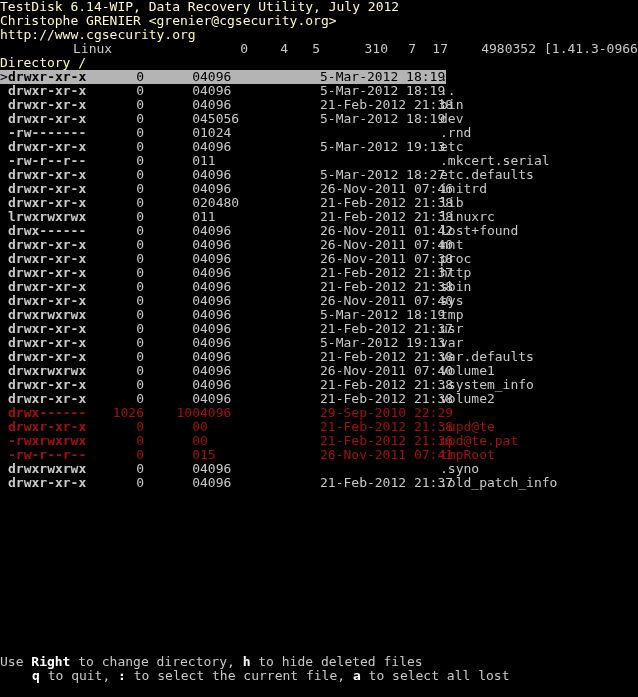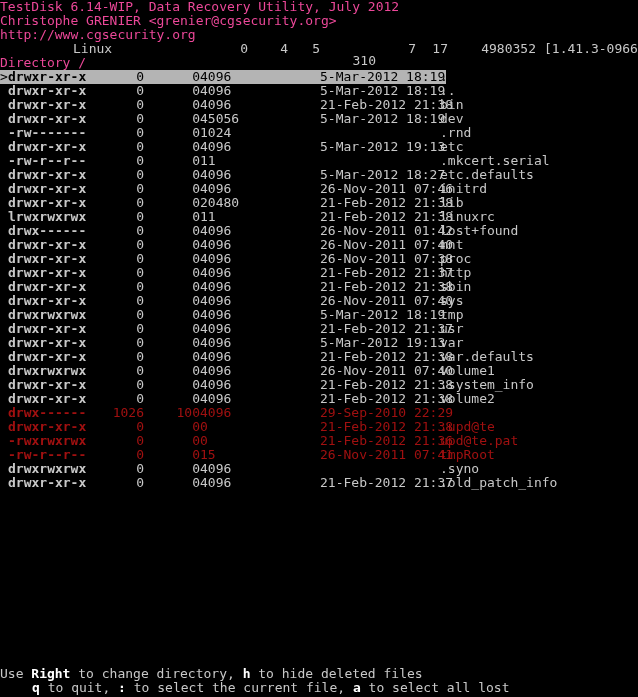--- a/index.html
+++ b/index.html
@@ -20,21 +20,21 @@
   }
   #screen {
     position: relative;
     width: 638px;
     height: 697px;
     background: #000000;
   }
 
   
   .hdr {
-    color: #ec4899;
+    color: #fef9c3;
     white-space: pre;
     height: 14px;
     line-height: 14px;
   }
 
   .disk-line {
     position: relative;
     height: 14px;
     line-height: 14px;
     white-space: pre;
@@ -75,21 +75,21 @@
   .c-uid    { left: 80px; width: 64px; text-align: right; }
   .c-gid    { left: 144px; width: 56px; text-align: right; }
   .c-size   { left: 200px; width: 112px; text-align: left; }
   .c-date   { left: 320px; }
   .c-name   { left: 440px; }
 
   
   #footer {
     position: absolute;
     left: 0;
-    bottom: 2px;
+    bottom: 14px;
     width: 588px;
   }
   .frow-foot {
     height: 14px;
     line-height: 14px;
     white-space: pre;
     color: #c8c8c8;
   }
   .key {
     color: #ffffff;
@@ -104,21 +104,21 @@
 
   <div>
     <div class="hdr">TestDisk 6.14-WIP, Data Recovery Utility, July 2012</div>
     <div class="hdr">Christophe GRENIER &lt;grenier@cgsecurity.org&gt;</div>
     <div class="hdr">http://www.cgsecurity.org</div>
     <div class="disk-line">
       <span style="left:73px;">Linux</span>
       <span style="left:232px;width:16px;text-align:right;">0</span>
       <span style="left:272px;width:16px;text-align:right;">4</span>
       <span style="left:304px;width:16px;text-align:right;">5</span>
-      <span style="left:344px;width:32px;text-align:right;margin-top:12px;">310</span>
+      <span style="left:356px;width:32px;text-align:right;">310</span>
       <span style="left:400px;width:16px;text-align:right;">7</span>
       <span style="left:424px;width:24px;text-align:right;">17</span>
       <span style="left:472px;width:64px;text-align:right;">4980352</span>
       <span style="left:544px;">[1.41.3-0966]</span>
     </div>
     <div class="hdr">Directory /</div>
   </div>
 
   <div id="filelist">
       <div class="frow selected"><span class="c-marker">&gt;</span><span class="c-perm">drwxr-xr-x</span><span class="c-uid">0</span><span class="c-gid">0</span><span class="c-size">4096</span><span class="c-date">5-Mar-2012 18:19</span><span class="c-name">.</span></div>

